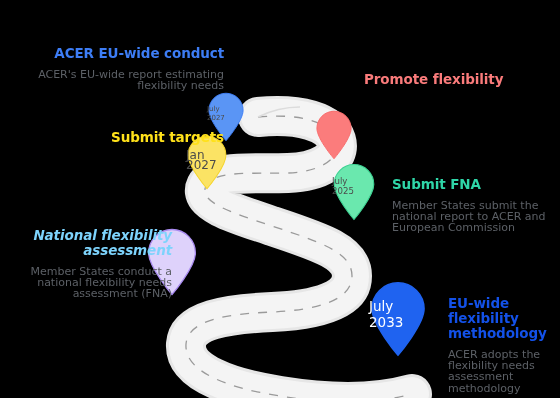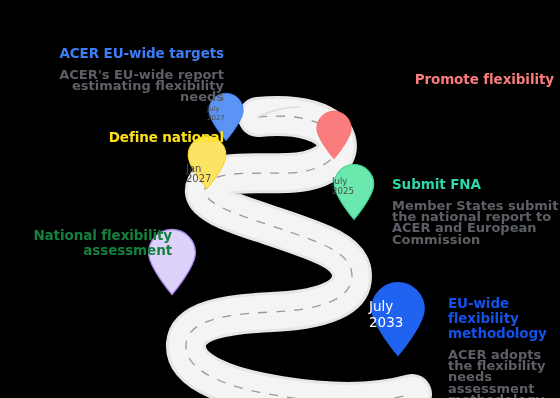--- a/index.html
+++ b/index.html
@@ -30,34 +30,34 @@
     position: absolute;
   }
   .block .heading {
     font-weight: bold;
     font-size: 13.5px;
     line-height: 15px;
     margin: 0 0 8px 0;
     letter-spacing: -0.1px;
   }
   .block .body {
-    font-size: 13px;
+    font-size: 11px;
     line-height: 11.2px;
     color: #5c6066;
-    font-weight: bold;
+    font-weight: normal;
     margin: 0;
   }
   .align-right { text-align: right; }
   .align-left  { text-align: left; }
 
   
   #block-acer-report      { left: 34px;  top: 46px;  width: 190px; }
   #block-define-targets   { left: 34px;  top: 130px; width: 190px; }
   #block-national-assess  { left: 0px;   top: 228px; width: 172px; }
-  #block-promote-flex     { left: 364px; top: 72px;  width: 190px; text-align: right; }
+  #block-promote-flex     { left: 364px; top: 72px;  width: 190px; }
   #block-submit-fna       { left: 392px; top: 177px; width: 172px; }
   #block-eu-methodology   { left: 448px; top: 296px; width: 116px; }
 
   
   .pin {
     position: absolute;
   }
   .pin svg { display: block; }
   .pin-label {
     position: absolute;
@@ -115,21 +115,21 @@
     <div class="pin-label" style="top:13px; color:#4b4b4b; font-size:8px; line-height:9px;">
       <span></span>
       <span></span>
     </div>
   </div>
 
   <div class="pin" id="pin-jan-2027" style="left:186px; top:135px; width:42px; height:55px;">
     <svg viewBox="0 0 40 52" width="42" height="55" xmlns="http://www.w3.org/2000/svg">
       <path d="M20 51 C20 51 2 30 2 19 A18 18 0 0 1 38 19 C38 30 20 51 20 51 Z" fill="#fbe364" stroke="#f5d52e" stroke-width="1"></path>
     </svg>
-    <div class="pin-label" style="top:29px; color:#4b4b4b; font-size:10px; line-height:9.6px;">
+    <div class="pin-label" style="top:16px; color:#4b4b4b; font-size:12px; line-height:9.6px;">
       <span>Jan</span>
       <span>2027</span>
     </div>
   </div>
 
   <div class="pin" id="pin-july-2026" style="left:332px; top:163px; width:44px; height:58px;">
     <svg viewBox="0 0 40 52" width="44" height="58" xmlns="http://www.w3.org/2000/svg">
       <path d="M20 51 C20 51 2 30 2 19 A18 18 0 0 1 38 19 C38 30 20 51 20 51 Z" fill="#6ae8ae" stroke="#3ed394" stroke-width="1"></path>
     </svg>
     <div class="pin-label" style="top:13px; color:#4b4b4b; font-size:8.6px; line-height:10.4px;">
@@ -152,30 +152,31 @@
     <svg viewBox="0 0 40 52" width="58" height="76" xmlns="http://www.w3.org/2000/svg">
       <path d="M20 51 C20 51 2 30 2 19 A18 18 0 0 1 38 19 C38 30 20 51 20 51 Z" fill="#1f63f0" stroke="#1f63f0" stroke-width="1"></path>
     </svg>
     <div class="pin-label" style="top:17px; color:#ffffff; font-size:13.5px; line-height:16px;">
       <span>July</span>
       <span>2033</span>
     </div>
   </div>
 
   <div class="block align-right" id="block-acer-report">
-    <div class="heading" style="color:#3d7df5;">ACER EU-wide targets</div>
+    <div class="heading" style="color:#3d7df5;">ACER EU-wide conduct</div>
     <div class="body">ACER's EU-wide report estimating flexibility needs</div>
   </div>
 
   <div class="block align-right" id="block-define-targets">
-    <div class="heading" style="color:#ffe11a;">Define national</div>
+    <div class="heading" style="color:#ffe11a;">Submit targets</div>
   </div>
 
   <div class="block align-right" id="block-national-assess">
-    <div class="heading" style="color:#15803d;">National flexibility assessment</div>
+    <div class="heading" style="color:#7dd3fc;font-style:italic;">National flexibility assessment</div>
+    <div class="body">Member States conduct a national flexibility needs assessment (FNA)</div>
   </div>
 
   <div class="block align-left" id="block-promote-flex">
     <div class="heading" style="color:#fa7b7b;">Promote flexibility</div>
   </div>
 
   <div class="block align-left" id="block-submit-fna">
     <div class="heading" style="color:#2fd6a8;">Submit FNA</div>
     <div class="body">Member States submit the national report to ACER and European Commission</div>
   </div>

